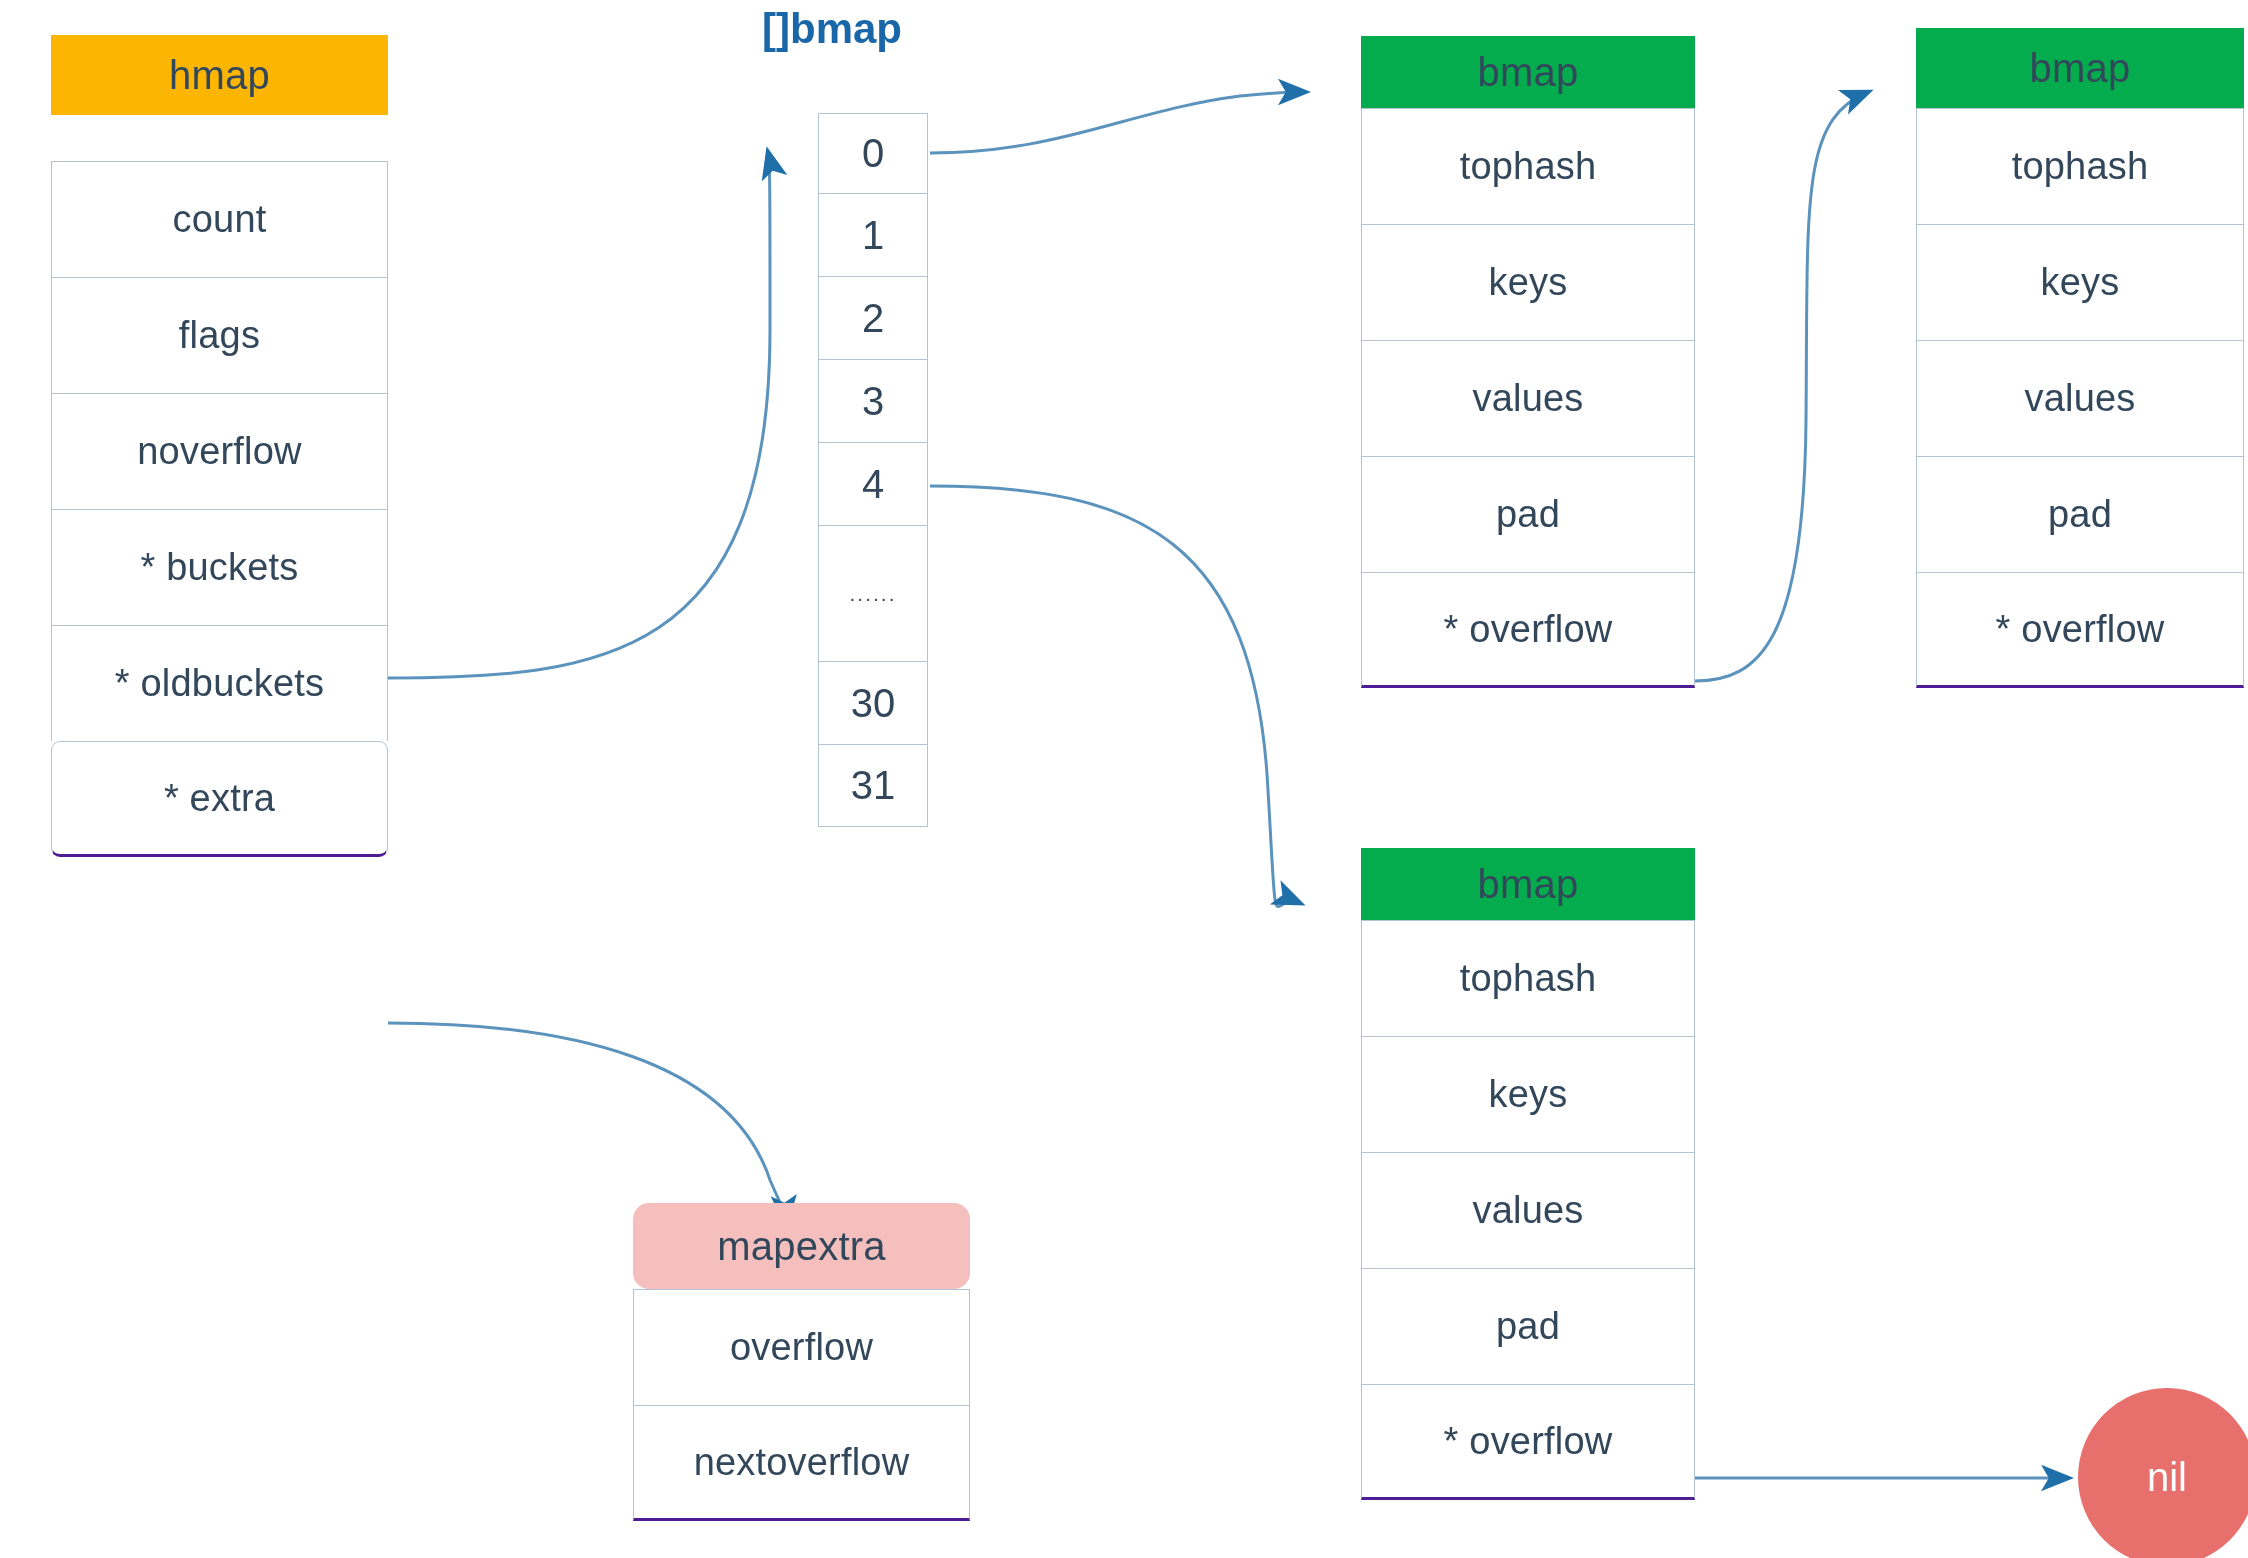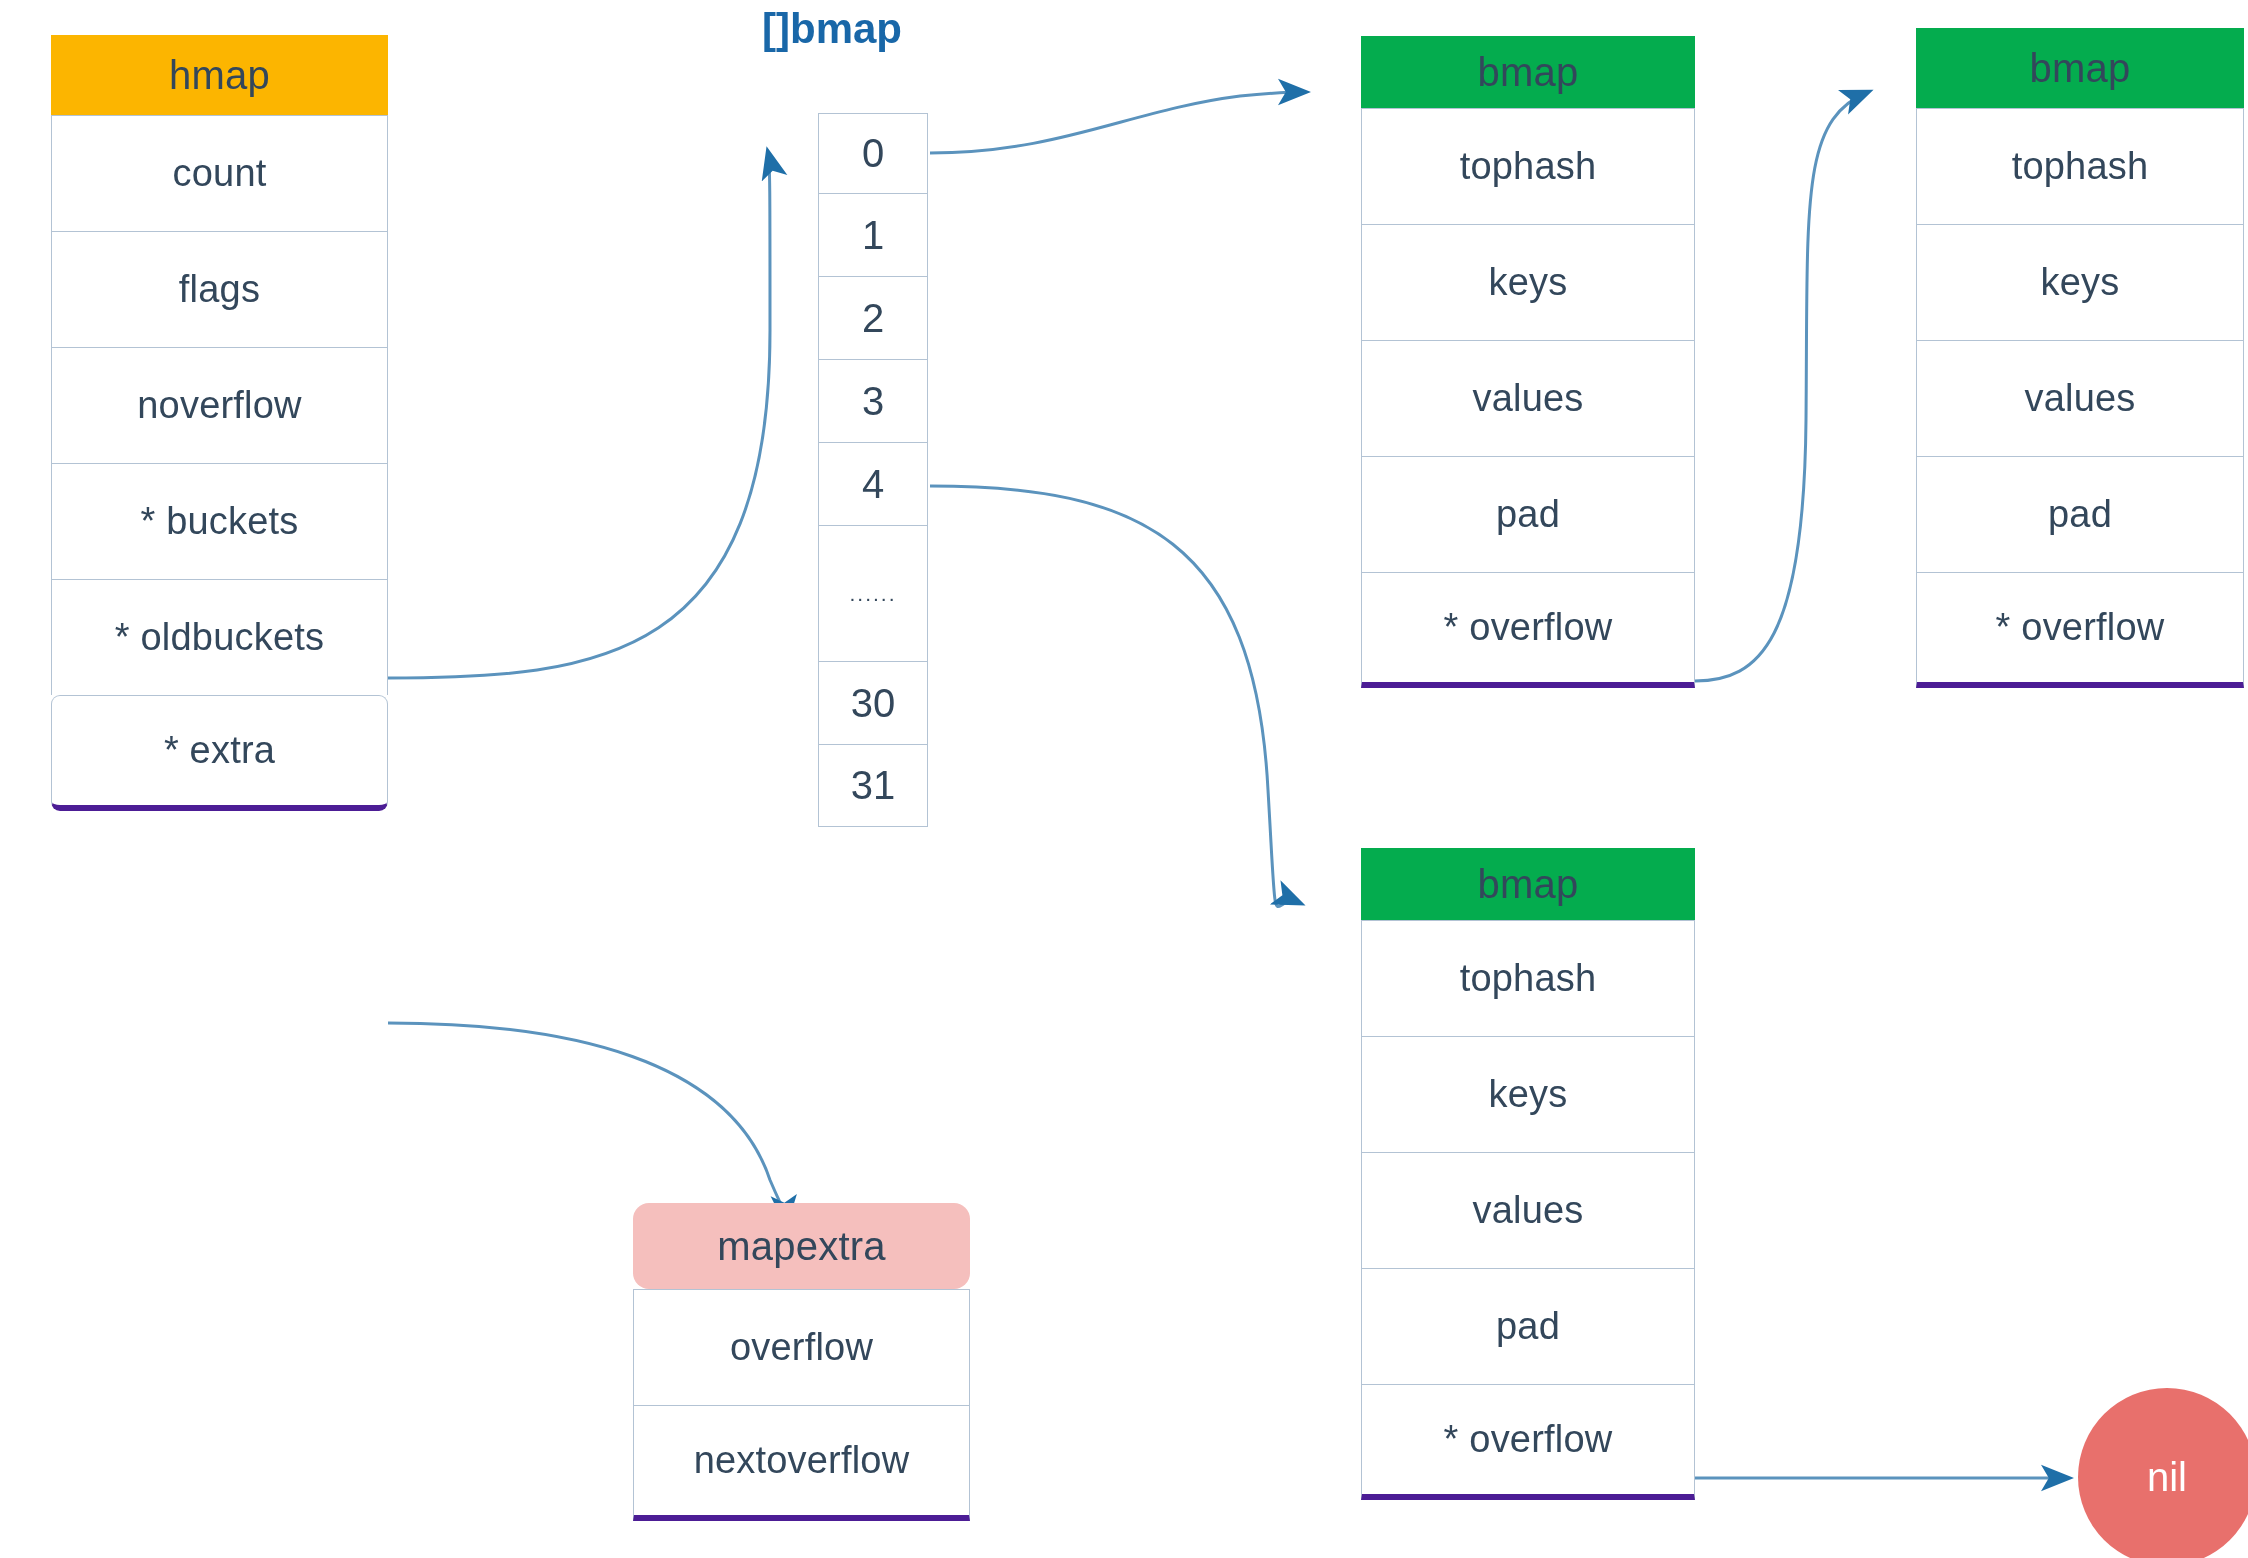--- a/index.html
+++ b/index.html
@@ -41,21 +41,21 @@
     color: #33475b;
     display: flex;
     align-items: center;
     justify-content: center;
     font-size: 38px;
     font-family: "Liberation Sans", sans-serif;
     letter-spacing: 0.2px;
     white-space: nowrap;
   }
   .cell.last {
-    border-bottom: 6px solid #4c1d95;
+    border-bottom: 3px solid #4c1d95;
   }
   .cell.hdr {
     border: none;
     color: #33475b;
     font-size: 40px;
   }
   .cell.hdr.hmap   { background: #fcb500; }
   .cell.hdr.bmap   { background: #04ac4e; }
   .cell.hdr.extra  { background: #f5bfbd; border-radius: 16px; }
 
@@ -116,21 +116,21 @@
 
     <path d="M 1695,681 C 1760,681 1804,640 1806,420 C 1808,200 1800,120 1868,92" fill="none" stroke="#5b93bd" stroke-width="3" marker-end="url(#ah)"></path>
 
     <path d="M 388,1023 C 570,1023 730,1060 770,1180 C 785,1215 785,1210 786,1222" fill="none" stroke="#5b93bd" stroke-width="3" marker-end="url(#ah)"></path>
 
     <path d="M 1695,1478 L 2068,1478" fill="none" stroke="#5b93bd" stroke-width="3" marker-end="url(#ah)"></path>
   </svg>
 
   <div class="tbl" id="hmap-table" style="left:3px; top:35px; width:385px;">
     <div class="cell hdr hmap" style="height:80px;">hmap</div>
-    <div class="cell" style="height:116px;">count</div>
+    <div class="cell" style="height:116px;margin-top:46px;">count</div>
     <div class="cell" style="height:116px;">flags</div>
     <div class="cell" style="height:116px;">noverflow</div>
     <div class="cell" style="height:116px;">* buckets</div>
     <div class="cell" style="height:116px;">* oldbuckets</div>
     <div class="cell last" style="height:116px;border-radius:9px;">* extra</div>
   </div>
 
   <div class="title" style="left:762px; top:5px;">[]bmap</div>
 
   <div class="tbl" id="bucket-array" style="left:770px; top:113px; width:158px;">

